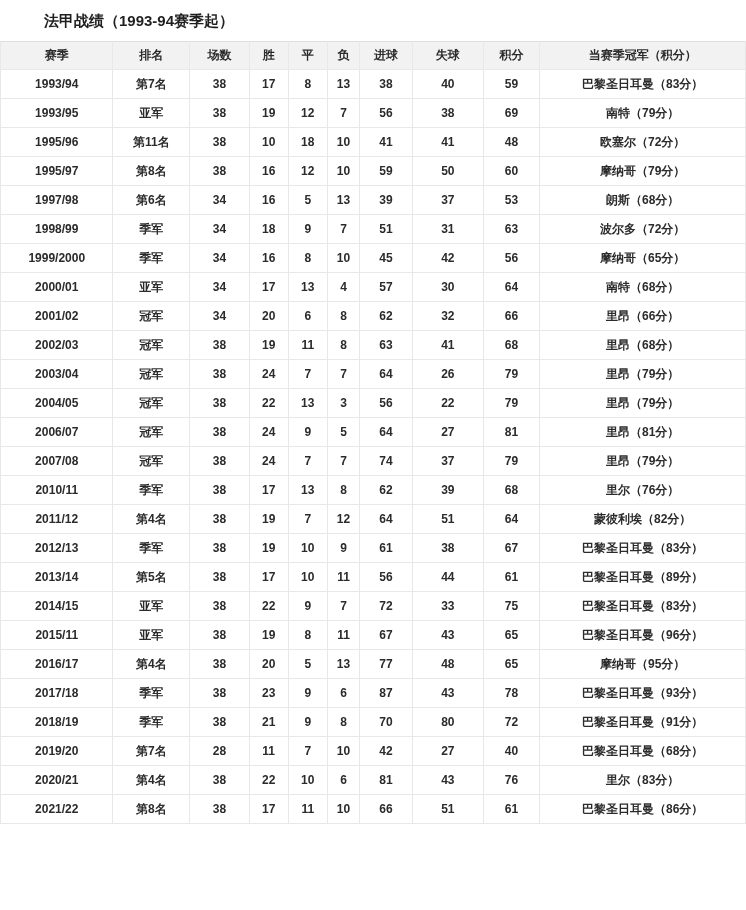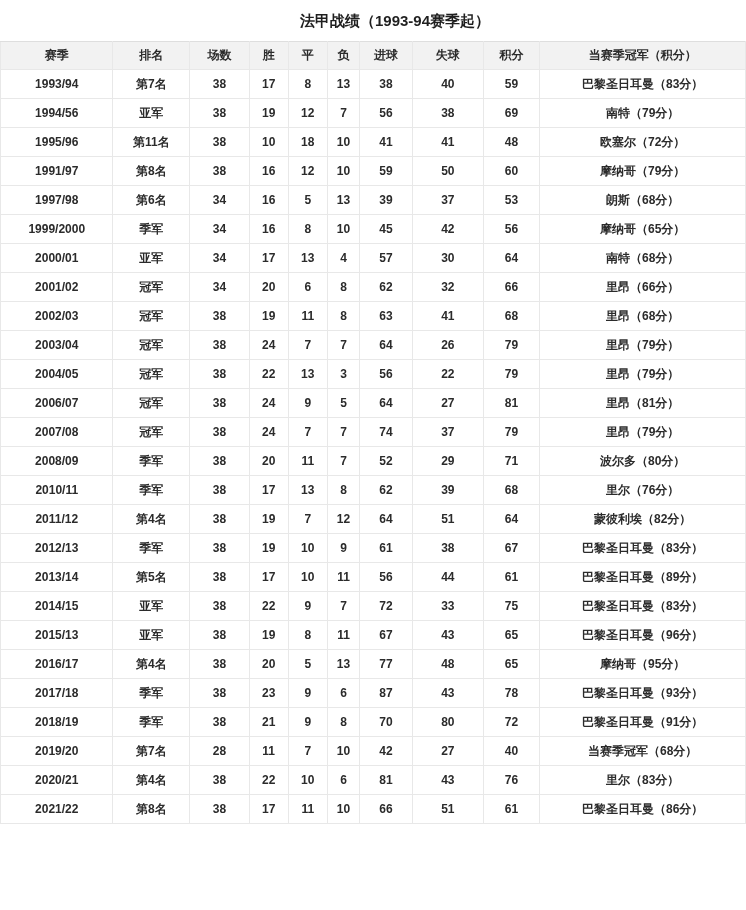--- a/index.html
+++ b/index.html
@@ -10,21 +10,20 @@
   }
   .page {
     width: 746px;
     height: 910px;
     background: #ffffff;
     overflow: hidden;
   }
   .title-bar {
     height: 41px;
     line-height: 41px;
-    text-align: center;
     font-size: 15px;
     font-weight: bold;
     color: #1f1f1f;
     padding-left: 44px;
   }
   table.results {
     width: 100%;
     border-collapse: collapse;
     table-layout: fixed;
   }
@@ -101,21 +100,21 @@
           <td>38</td>
           <td>17</td>
           <td>8</td>
           <td>13</td>
           <td>38</td>
           <td>40</td>
           <td>59</td>
           <td>巴黎圣日耳曼（83分）</td>
         </tr>
         <tr>
-          <td>1994/56</td>
+          <td>1993/95</td>
           <td>亚军</td>
           <td>38</td>
           <td>19</td>
           <td>12</td>
           <td>7</td>
           <td>56</td>
           <td>38</td>
           <td>69</td>
           <td>南特（79分）</td>
         </tr>
@@ -125,21 +124,21 @@
           <td>38</td>
           <td>10</td>
           <td>18</td>
           <td>10</td>
           <td>41</td>
           <td>41</td>
           <td>48</td>
           <td>欧塞尔（72分）</td>
         </tr>
         <tr>
-          <td>1991/97</td>
+          <td>1995/97</td>
           <td>第8名</td>
           <td>38</td>
           <td>16</td>
           <td>12</td>
           <td>10</td>
           <td>59</td>
           <td>50</td>
           <td>60</td>
           <td>摩纳哥（79分）</td>
         </tr>
@@ -149,20 +148,32 @@
           <td>34</td>
           <td>16</td>
           <td>5</td>
           <td>13</td>
           <td>39</td>
           <td>37</td>
           <td>53</td>
           <td>朗斯（68分）</td>
         </tr>
         <tr>
+          <td>1998/99</td>
+          <td>季军</td>
+          <td>34</td>
+          <td>18</td>
+          <td>9</td>
+          <td>7</td>
+          <td>51</td>
+          <td>31</td>
+          <td>63</td>
+          <td>波尔多（72分）</td>
+        </tr>
+        <tr>
           <td>1999/2000</td>
           <td>季军</td>
           <td>34</td>
           <td>16</td>
           <td>8</td>
           <td>10</td>
           <td>45</td>
           <td>42</td>
           <td>56</td>
           <td>摩纳哥（65分）</td>
@@ -245,32 +256,20 @@
           <td>38</td>
           <td>24</td>
           <td>7</td>
           <td>7</td>
           <td>74</td>
           <td>37</td>
           <td>79</td>
           <td>里昂（79分）</td>
         </tr>
         <tr>
-          <td>2008/09</td>
-          <td>季军</td>
-          <td>38</td>
-          <td>20</td>
-          <td>11</td>
-          <td>7</td>
-          <td>52</td>
-          <td>29</td>
-          <td>71</td>
-          <td>波尔多（80分）</td>
-        </tr>
-        <tr>
           <td>2010/11</td>
           <td>季军</td>
           <td>38</td>
           <td>17</td>
           <td>13</td>
           <td>8</td>
           <td>62</td>
           <td>39</td>
           <td>68</td>
           <td>里尔（76分）</td>
@@ -317,21 +316,21 @@
           <td>38</td>
           <td>22</td>
           <td>9</td>
           <td>7</td>
           <td>72</td>
           <td>33</td>
           <td>75</td>
           <td>巴黎圣日耳曼（83分）</td>
         </tr>
         <tr>
-          <td>2015/13</td>
+          <td>2015/11</td>
           <td>亚军</td>
           <td>38</td>
           <td>19</td>
           <td>8</td>
           <td>11</td>
           <td>67</td>
           <td>43</td>
           <td>65</td>
           <td>巴黎圣日耳曼（96分）</td>
         </tr>
@@ -374,21 +373,21 @@
         <tr>
           <td>2019/20</td>
           <td>第7名</td>
           <td>28</td>
           <td>11</td>
           <td>7</td>
           <td>10</td>
           <td>42</td>
           <td>27</td>
           <td>40</td>
-          <td>当赛季冠军（68分）</td>
+          <td>巴黎圣日耳曼（68分）</td>
         </tr>
         <tr>
           <td>2020/21</td>
           <td>第4名</td>
           <td>38</td>
           <td>22</td>
           <td>10</td>
           <td>6</td>
           <td>81</td>
           <td>43</td>

